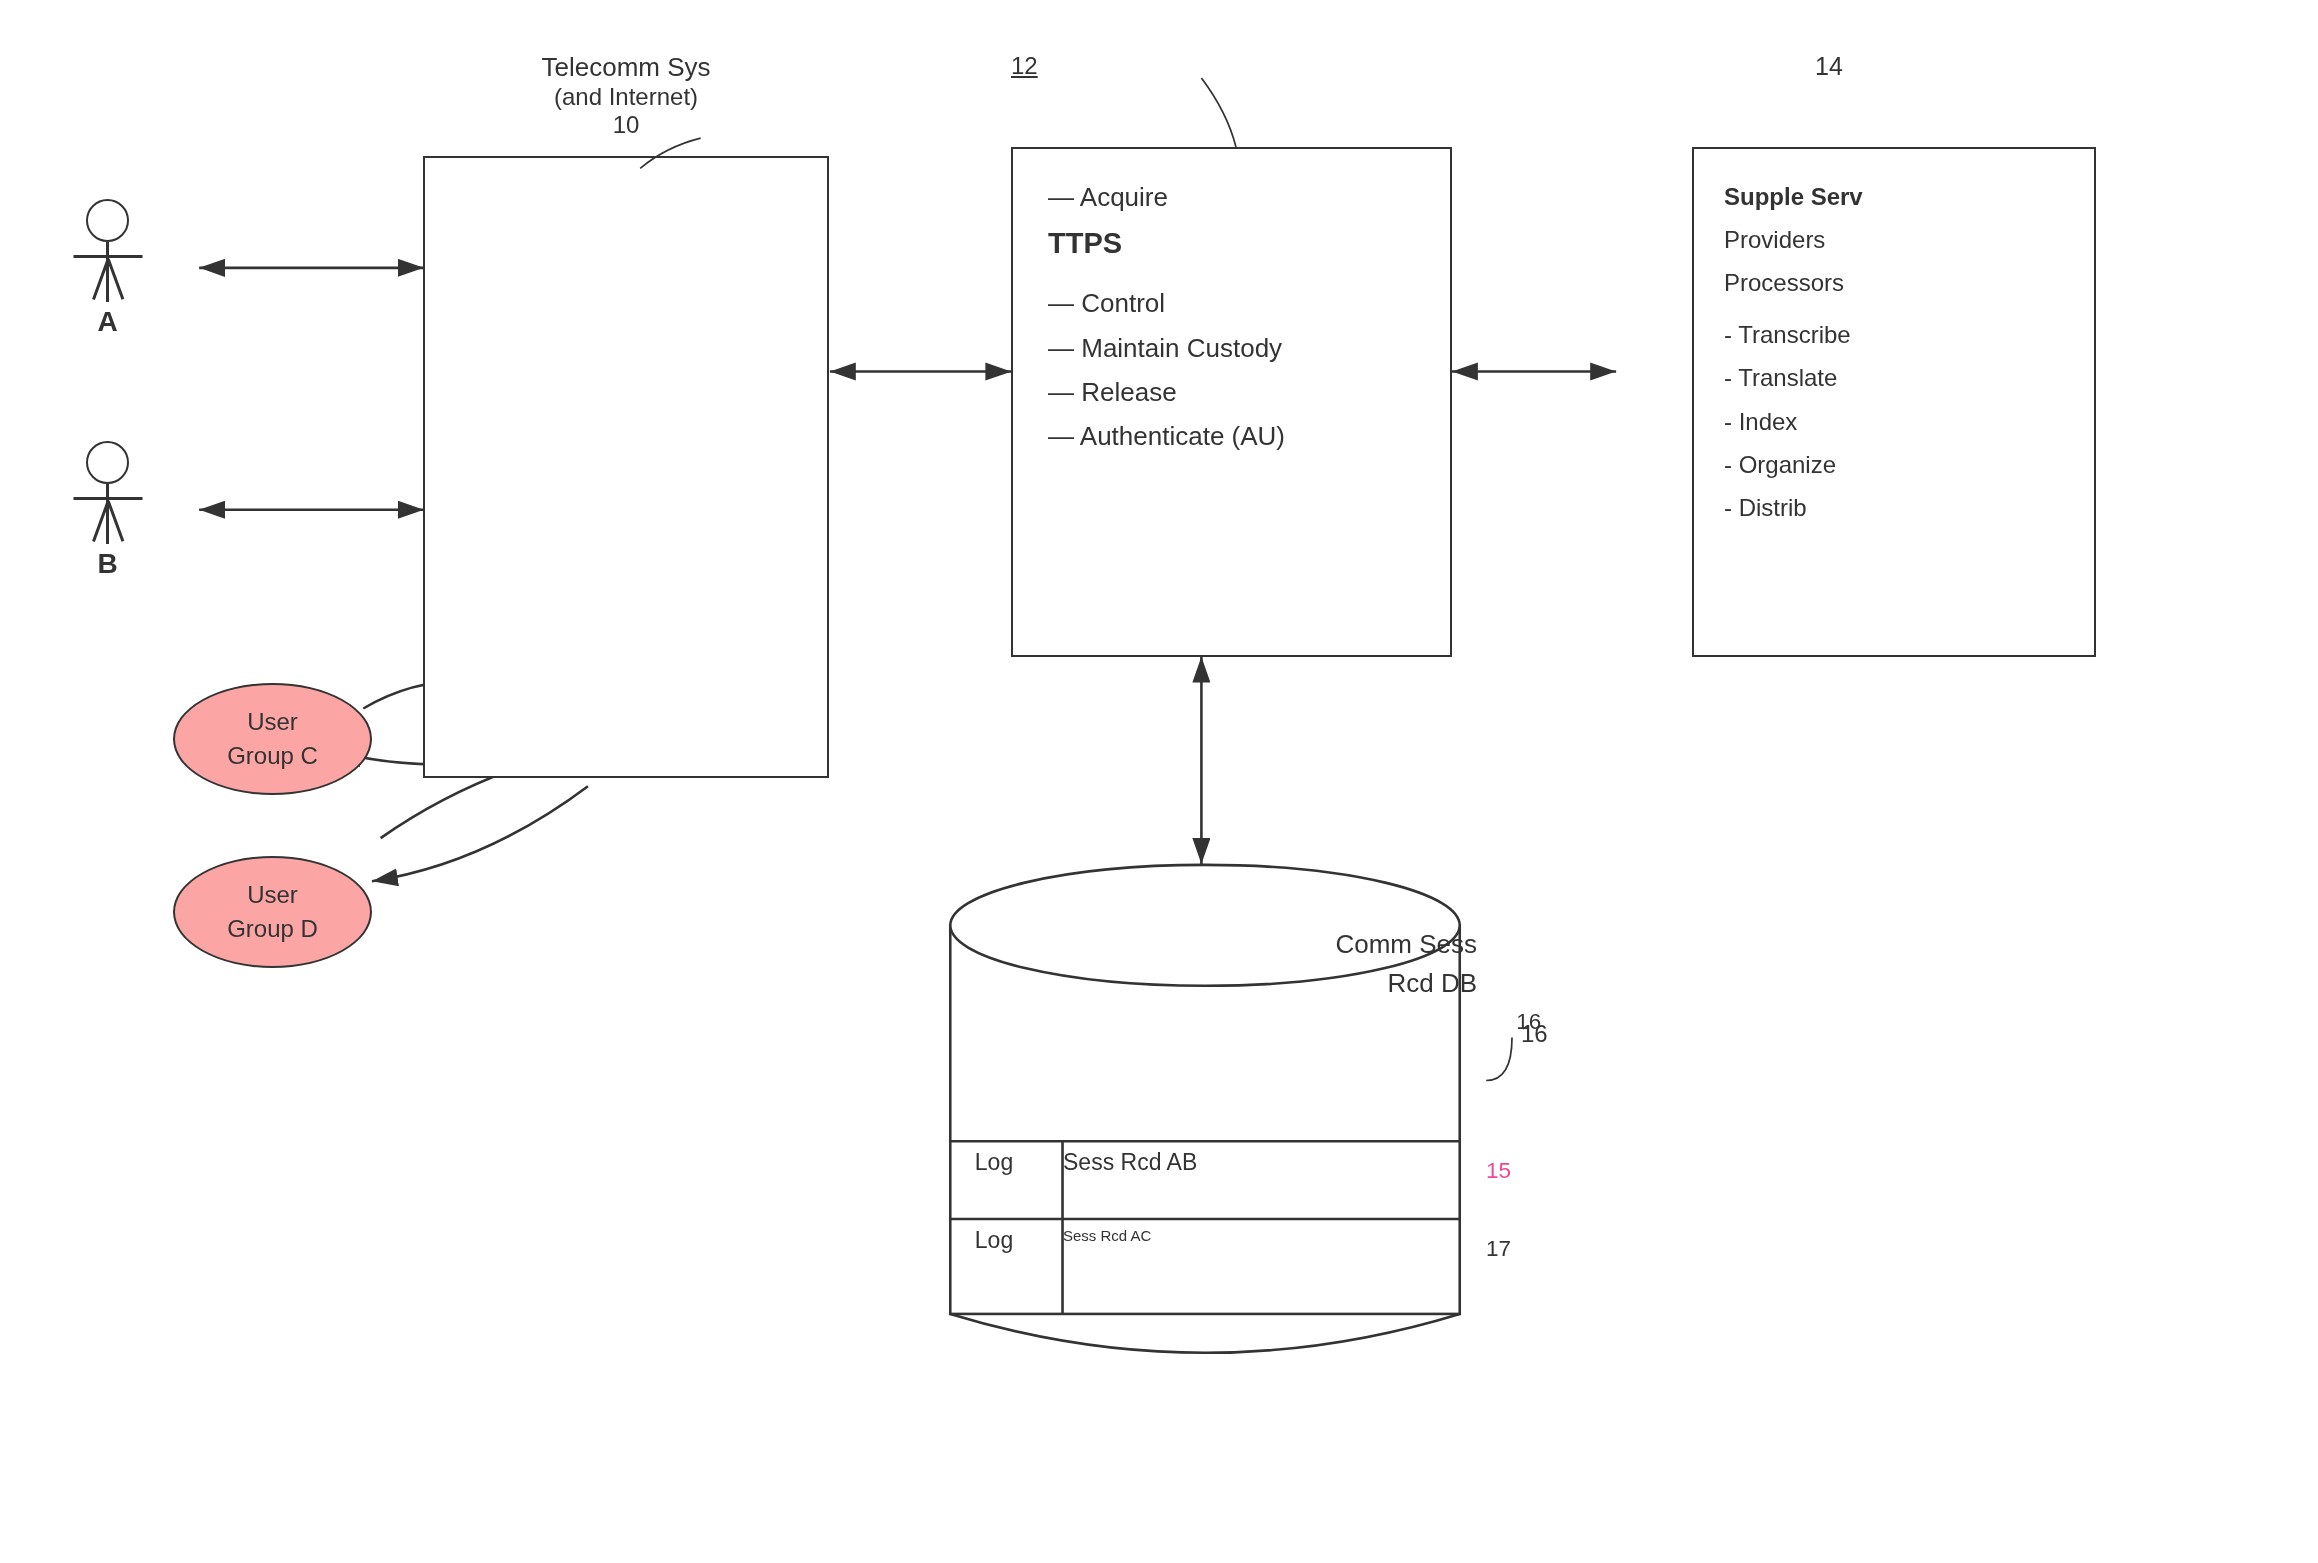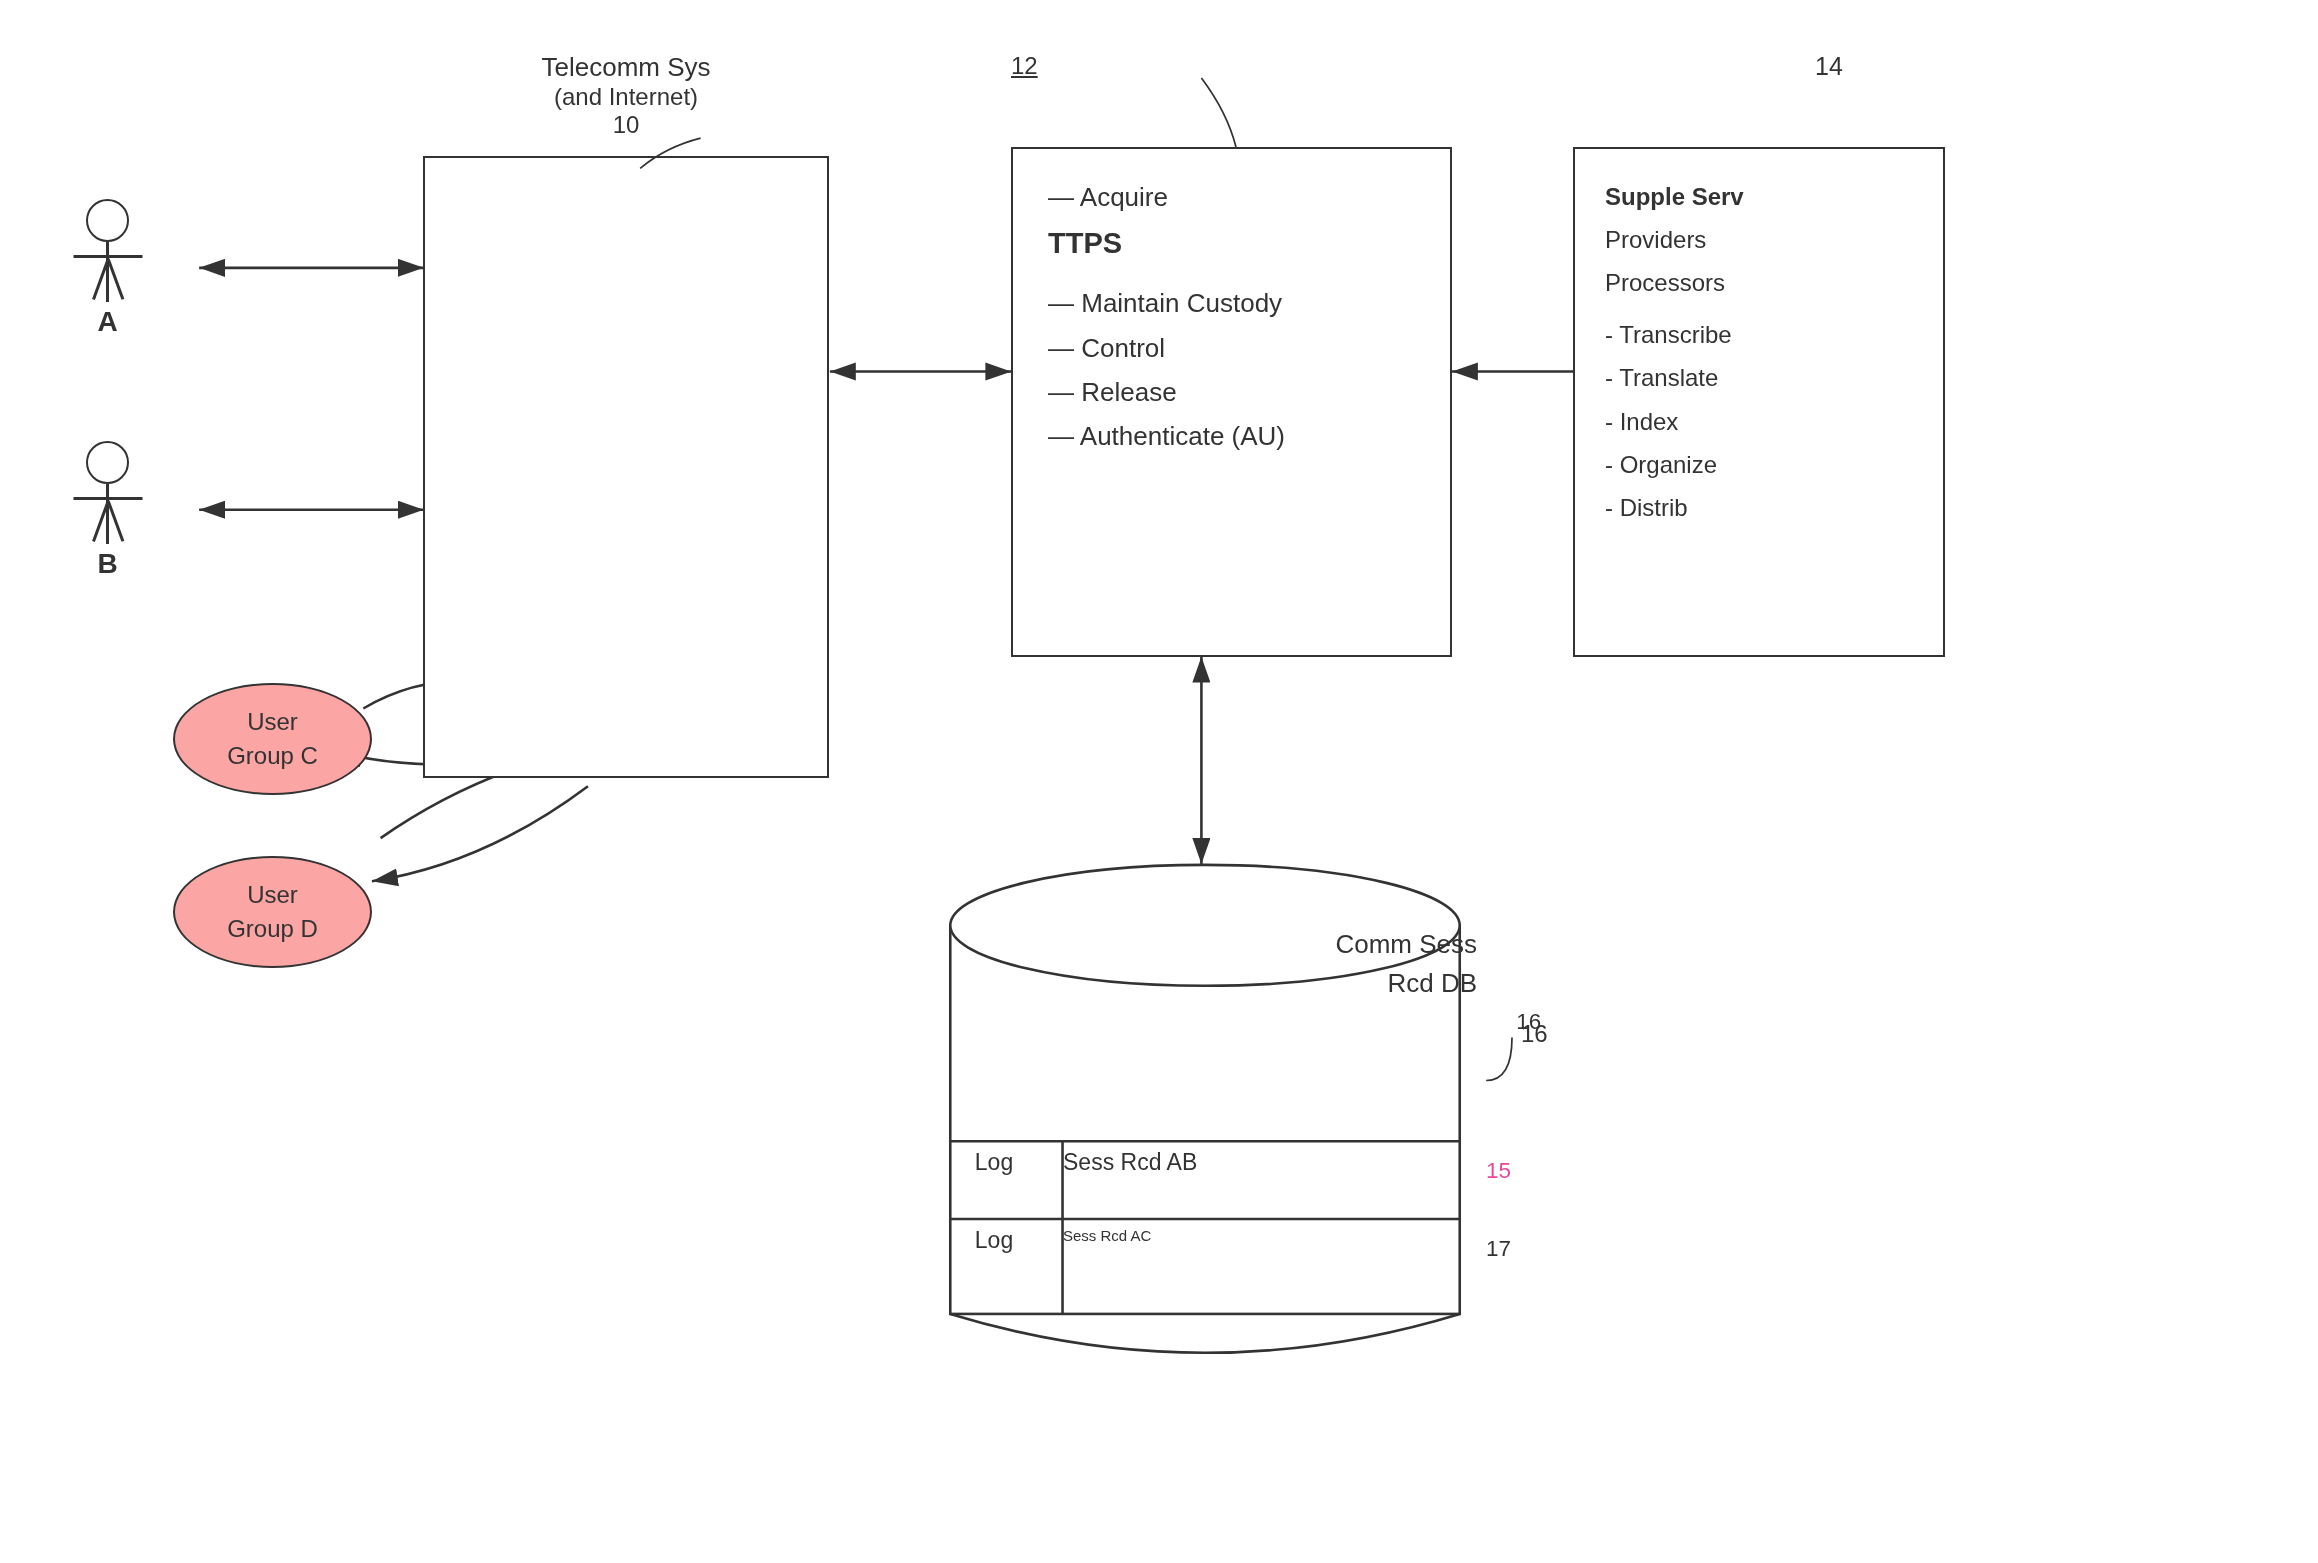--- a/index.html
+++ b/index.html
@@ -175,36 +175,36 @@
   <div class="box" style="left:423px; top:156px; width:406px; height:622px;"></div>
 
   <div style="position:absolute; left:1011px; top:52px; text-align:left; font-size:24px; color:#333;text-decoration:underline;">
     <span>12</span>
   </div>
 
   <div class="box" style="left:1011px; top:147px; width:441px; height:510px;">
     <div style="padding: 26px 35px; font-size:26px; color:#333; line-height:1.7;">
       <div>— Acquire</div>
       <div style="font-weight:bold; font-size:29px; margin-bottom:13px;">TTPS</div>
+      <div>— Control</div>
       <div>— Maintain Custody</div>
-      <div>— Control</div>
       <div>— Release</div>
       <div>— Authenticate (AU)</div>
     </div>
   </div>
 
   <svg style="position:absolute;top:0;left:0;width:2319px;height:346px;pointer-events:none;" viewBox="0 0 2683 400" width="2319" height="346">
     <path d="M 1390 90 Q 1420 130 1430 170" stroke="#333" stroke-width="2" fill="none"></path>
   </svg>
 
   <div style="position:absolute; left:1815px; top:52px; font-size:25px; color:#333;">
     <span>14</span>
   </div>
 
-  <div class="box" style="left:1573px; top:147px; width:372px; height:510px;">
+  <div class="box" style="left:1692px; top:147px; width:404px; height:510px;">
     <div style="padding: 26px 30px; font-size:24px; color:#333; line-height:1.8;">
       <div style="font-weight:bold;">Supple Serv</div>
       <div>Providers</div>
       <div>Processors</div>
       <div style="margin-top:8.6px;">- Transcribe</div>
       <div>- Translate</div>
       <div>- Index</div>
       <div>- Organize</div>
       <div>- Distrib</div>
     </div>

